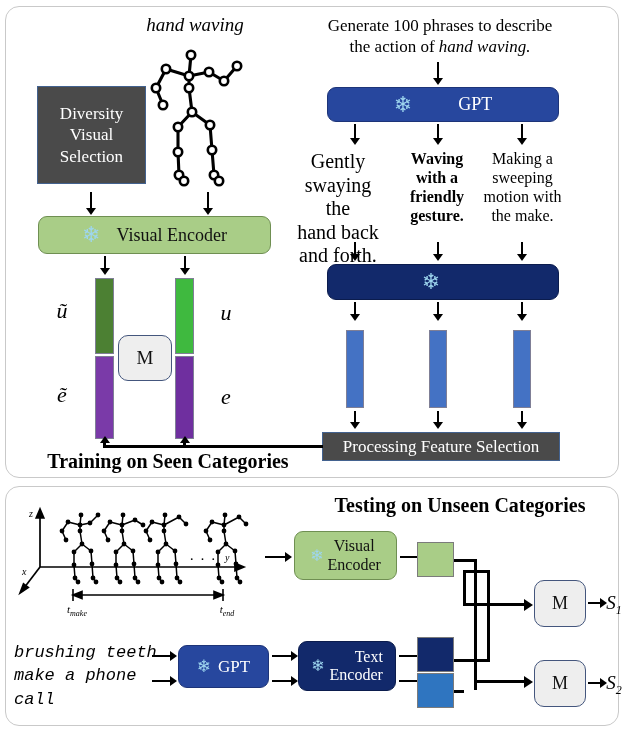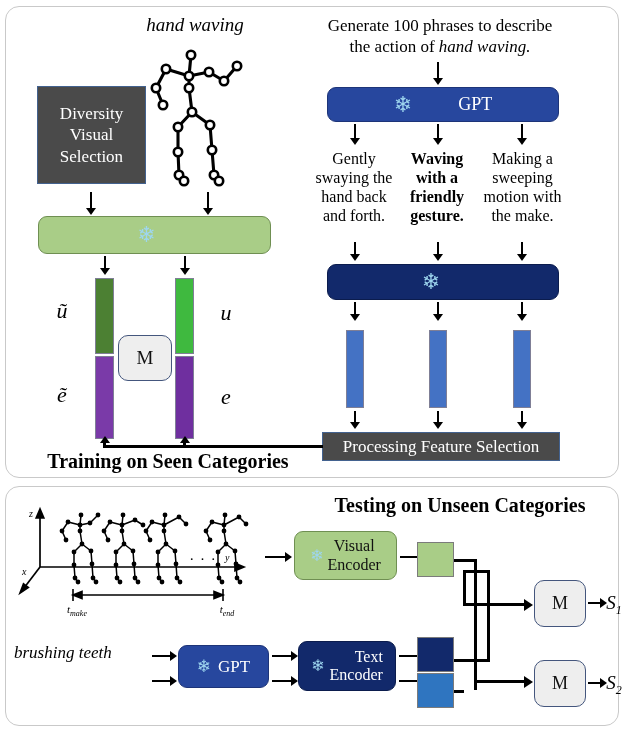--- a/index.html
+++ b/index.html
@@ -118,20 +118,21 @@
   </svg>
 </div>
 
 <div class="vline" style="left:90px;top:192px;height:18px;"></div>
 <div class="ahead-d" style="left:86px;top:208px;"></div>
 <div class="vline" style="left:207px;top:192px;height:18px;"></div>
 <div class="ahead-d" style="left:203px;top:208px;"></div>
 
 <div class="rbox green-box" style="left:38px;top:216px;width:233px;height:38px;font-size:18px;">
   <span class="snow" style="position:static;margin-right:16px;font-size:22px;">❄</span>
+  <span>Visual Encoder</span>
 </div>
 
 <div class="vline" style="left:104px;top:256px;height:14px;"></div>
 <div class="ahead-d" style="left:100px;top:268px;"></div>
 <div class="vline" style="left:184px;top:256px;height:14px;"></div>
 <div class="ahead-d" style="left:180px;top:268px;"></div>
 
 <div class="bar bar-ugreen" style="left:95px;top:278px;width:19px;height:76px;"></div>
 <div class="bar bar-upurple" style="left:95px;top:356px;width:19px;height:83px;"></div>
 
@@ -154,21 +155,21 @@
   <span>GPT</span>
 </div>
 
 <div class="vline" style="left:354px;top:124px;height:16px;"></div>
 <div class="ahead-d" style="left:350px;top:138px;"></div>
 <div class="vline" style="left:437px;top:124px;height:16px;"></div>
 <div class="ahead-d" style="left:433px;top:138px;"></div>
 <div class="vline" style="left:521px;top:124px;height:16px;"></div>
 <div class="ahead-d" style="left:517px;top:138px;"></div>
 
-<div class="lbl" style="left:310px;top:150px;width:88px;font-size:16px;">
+<div class="lbl" style="left:294px;top:150px;width:88px;font-size:20px;">
   <div>Gently</div>
   <div>swaying the</div>
   <div>hand back</div>
   <div>and forth.</div>
 </div>
 
 <div class="lbl" style="left:396px;top:150px;width:82px;font-size:16px;font-weight:bold;">
   <div>Waving</div>
   <div>with a</div>
   <div>friendly</div>
@@ -355,22 +356,23 @@
     </g>
   </svg>
 </div>
 <div class="lbl ital" style="left:52px;top:603px;width:50px;font-size:11px;">
   <span>t</span><sub style="font-size:8px;">make</sub>
 </div>
 <div class="lbl ital" style="left:202px;top:603px;width:50px;font-size:11px;">
   <span>t</span><sub style="font-size:8px;">end</sub>
 </div>
 
-<div class="abs ital" style="left:14px;top:641px;width:158px;font-size:17px;line-height:1.38;text-align:left;">
+<div class="abs ital" style="left:14px;top:641px;width:158px;font-size:17px;line-height:1.38;text-align:left;font-family:Liberation Mono, monospace;">
   <div>brushing teeth</div>
+  <div>make a phone call</div>
 </div>
 
 <div class="hline" style="left:152px;top:655px;width:20px;"></div>
 <div class="ahead-r" style="left:170px;top:651px;"></div>
 <div class="hline" style="left:152px;top:680px;width:20px;"></div>
 <div class="ahead-r" style="left:170px;top:676px;"></div>
 
 <div class="rbox gpt-box" style="left:178px;top:645px;width:91px;height:43px;font-size:17px;">
   <span class="snow" style="position:static;margin-right:7px;font-size:17px;">❄</span>
   <span>GPT</span>

